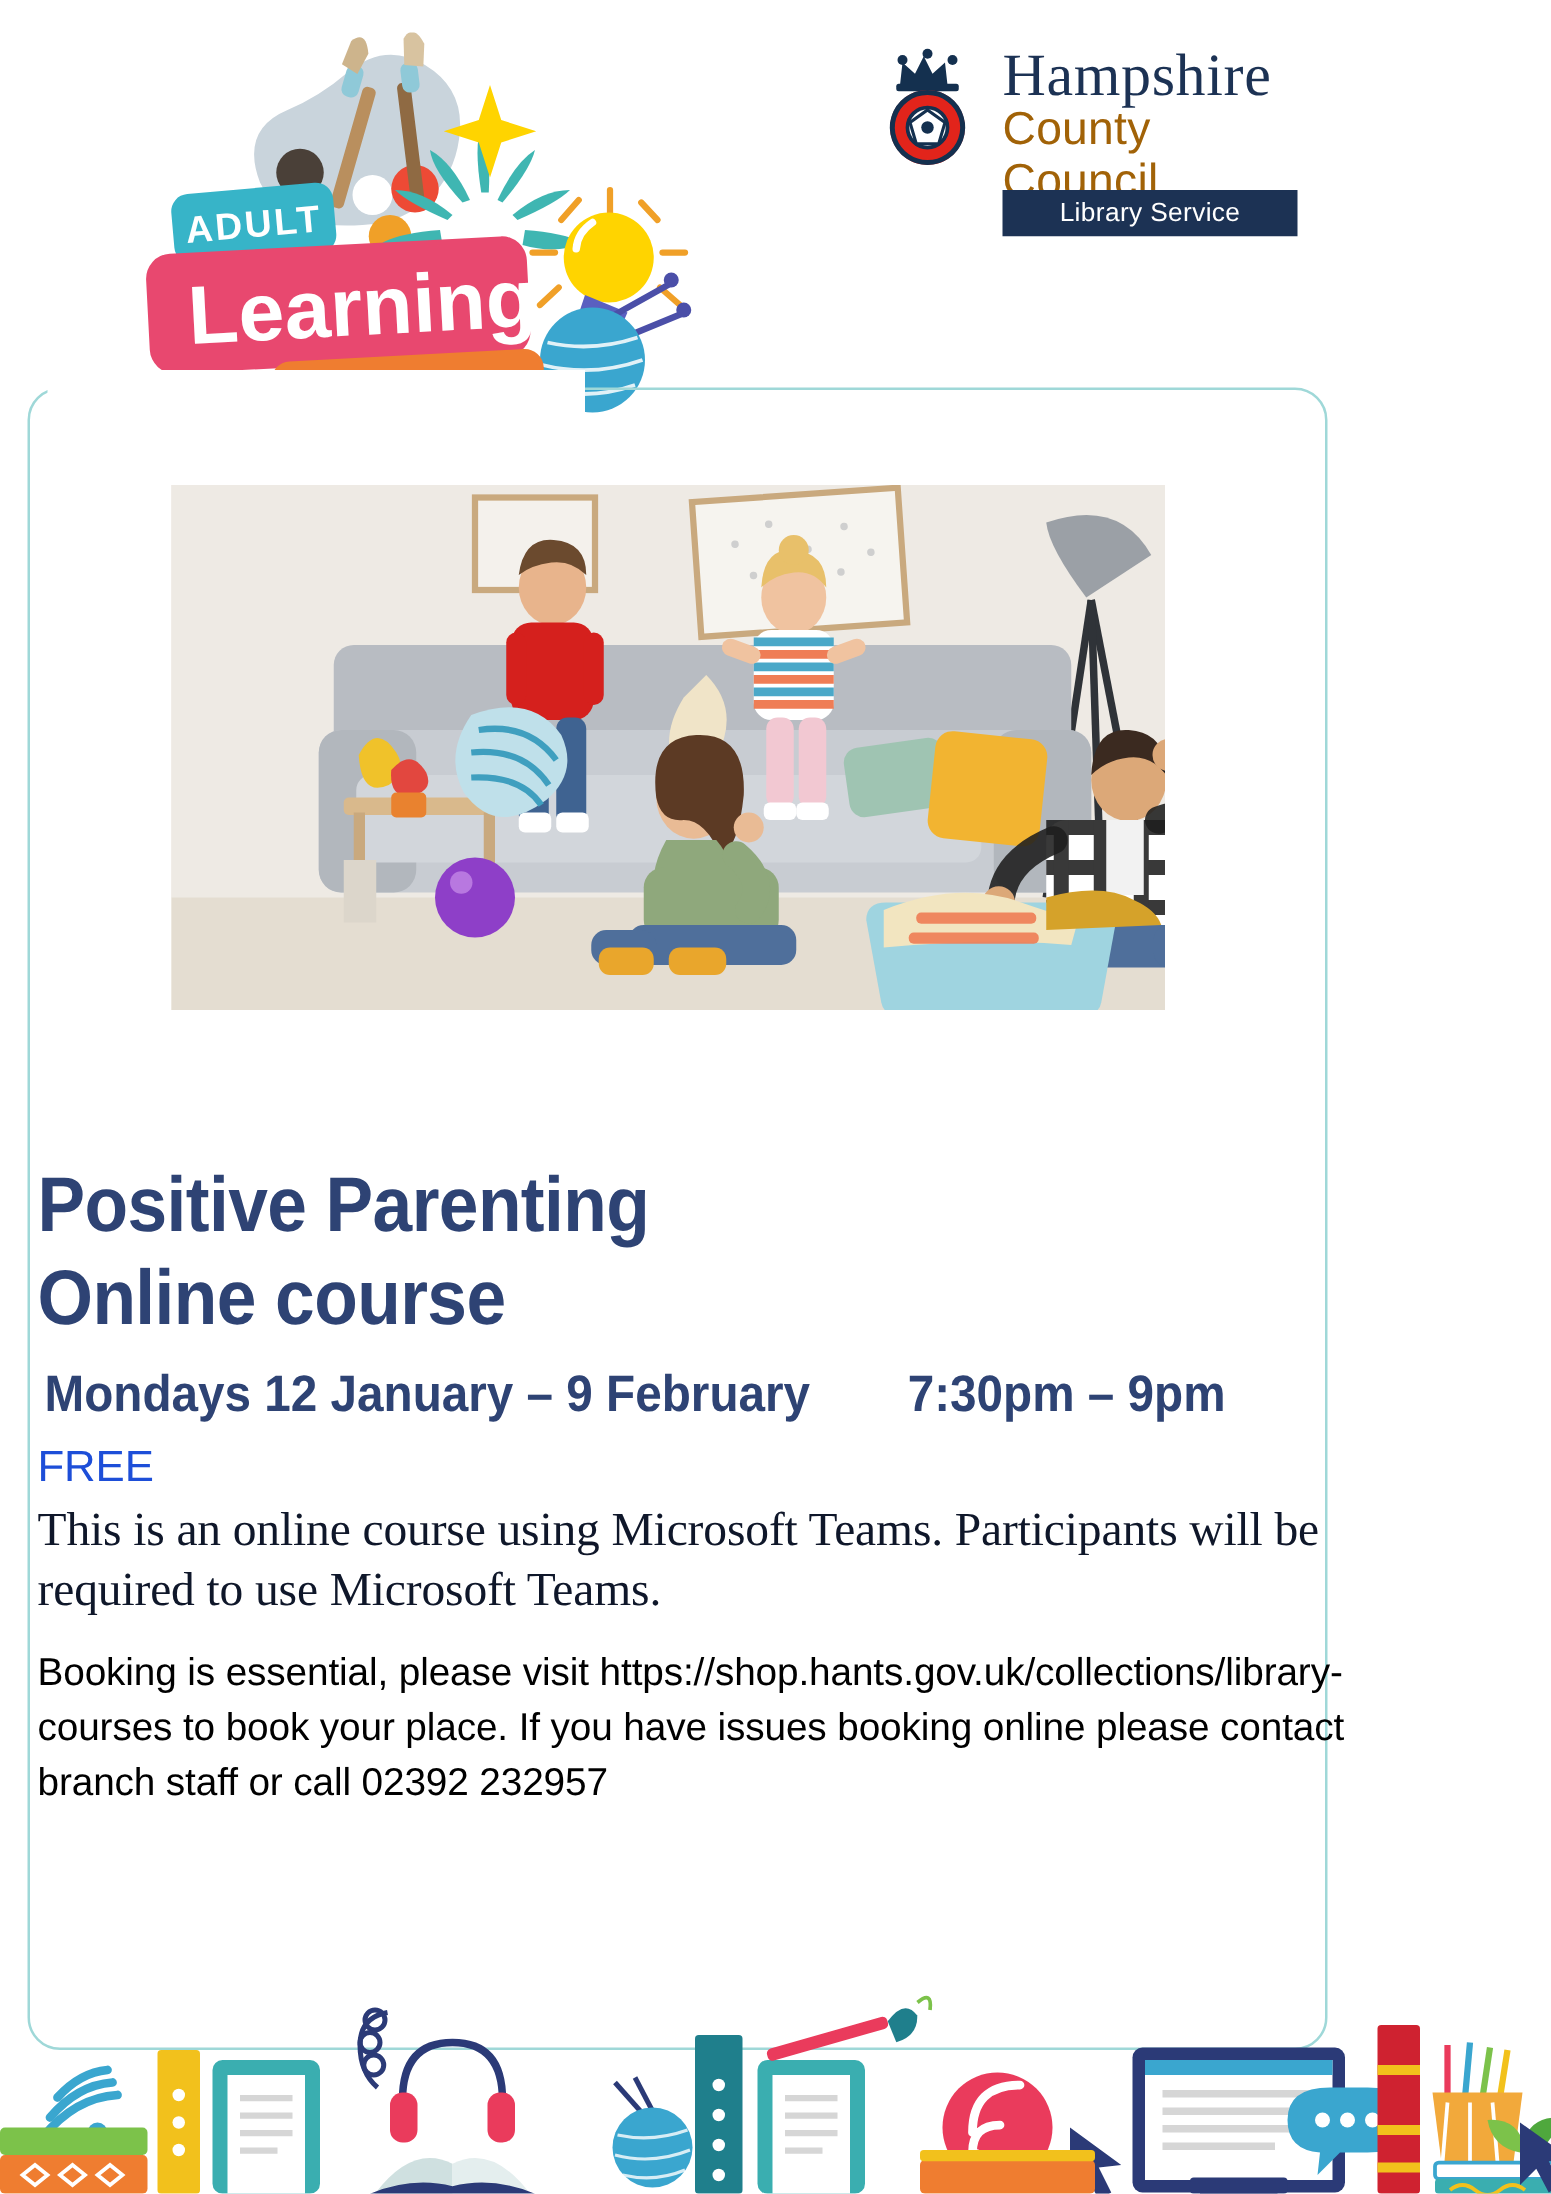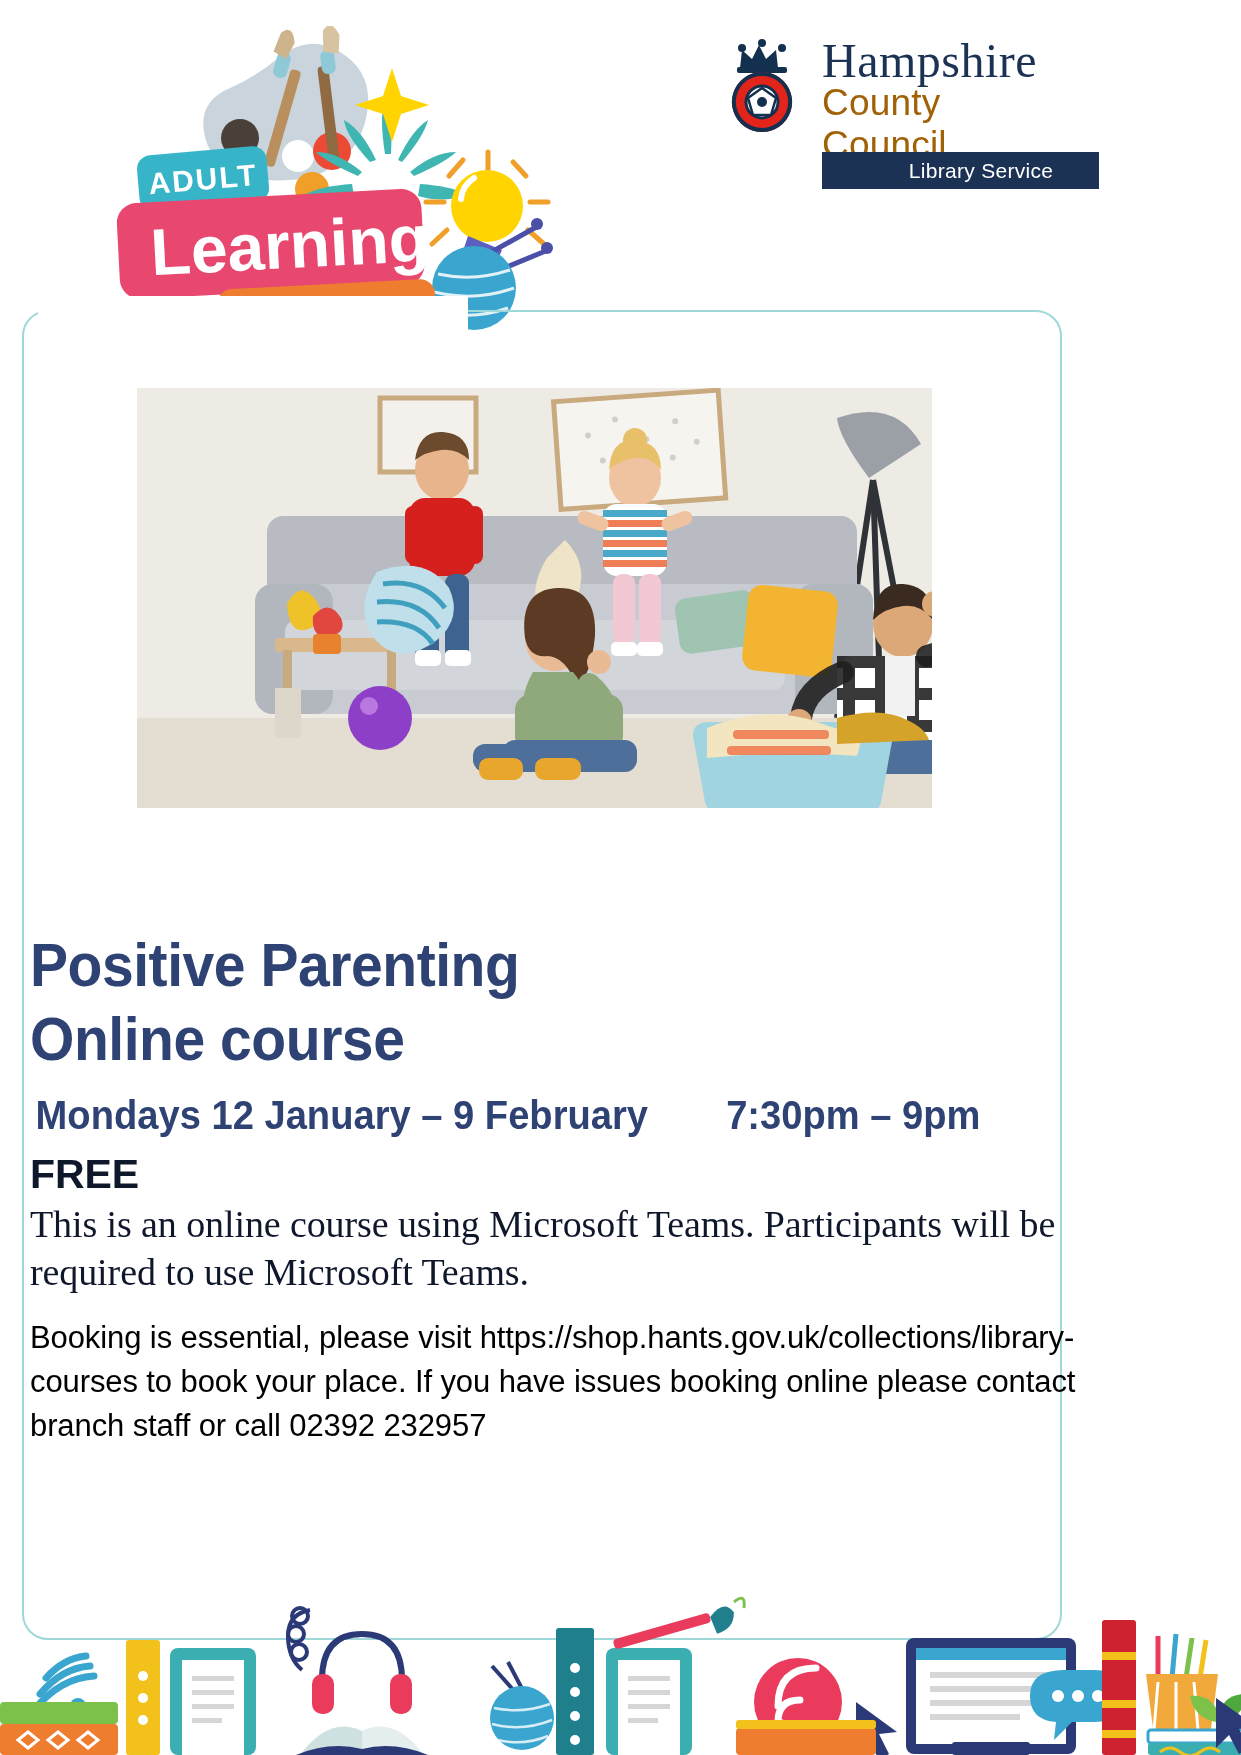--- a/index.html
+++ b/index.html
@@ -43,21 +43,21 @@
     left: 40px;
     top: 26px;
     width: 520px;
     height: 330px;
   }
   #all-logo svg { display: block; }
 
   
   #hcc-logo {
     position: absolute;
-    left: 726px;
+    left: 706px;
     top: 34px;
     width: 340px;
     height: 160px;
   }
   .hcc-word {
     position: absolute;
     left: 96px;
     top: 2px;
     color: #1c3254;
     font-family: "Liberation Serif", serif;
@@ -81,21 +81,20 @@
     top: 118px;
     width: 236px;
     height: 37px;
     background: #1c3254;
     color: #ffffff;
     font-size: 21px;
     display: flex;
     align-items: center;
     justify-content: center;
     letter-spacing: .3px;
-    padding-left: 41px;
   }
 
   
   #photo {
     position: absolute;
     left: 137px;
     top: 388px;
     width: 795px;
     height: 420px;
     overflow: hidden;
@@ -131,26 +130,25 @@
     font-size: 41px;
     line-height: 50px;
     transform: scaleX(.93);
     transform-origin: left center;
     white-space: nowrap;
   }
   #date-text { padding-left: 6px; }
   #time-text { padding-left: 84px; }
 
   .body-line {
-    color: #0f172a;
-    font-size: 41px;
+    color: #1d4ed8;
+    font-size: 35px;
     line-height: 44px;
     letter-spacing: -.1px;
     white-space: nowrap;
-    font-weight: bold;
   }
   #free-text { margin-top: 12px; }
   #teams-note {
     color: #0f172a;
     font-size: 38px;
     line-height: 48px;
     letter-spacing: -.1px;
     margin-top: 4px;
     max-width: 1055px;
     font-family: Liberation Serif, serif;

